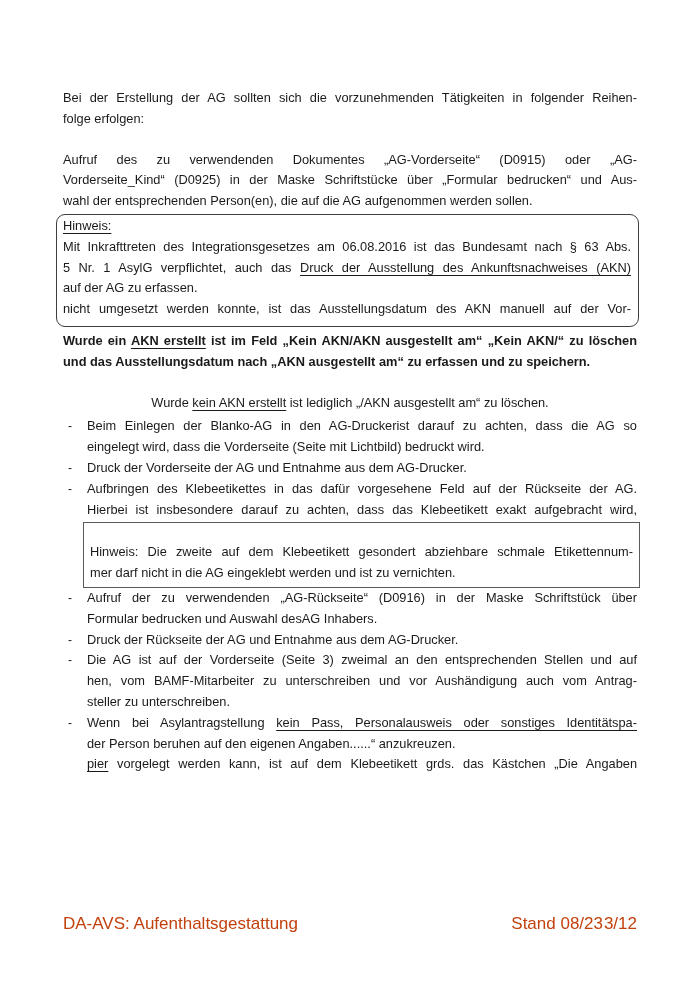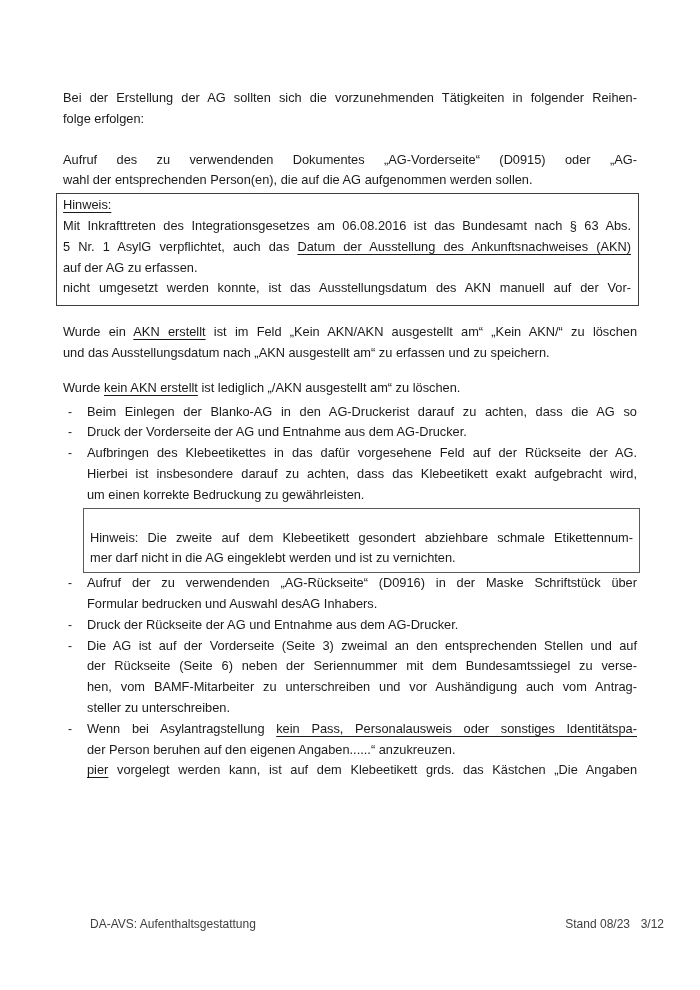--- a/index.html
+++ b/index.html
@@ -17,64 +17,65 @@
   .jl{text-align:justify;text-align-last:justify;}
   .uline{text-decoration:underline;text-underline-offset:2.5px;}
   #p1{margin-bottom:20px;}
   #p2{margin-bottom:2px;}
   .notebox{
     border:1px solid #3e3e3e;
     margin-left:-7px;margin-right:-2px;
     padding:1px 7px 6px 6px;
     background:#ffffff;
   }
-  #note1{margin-bottom:16px;}
-  #p3{margin-bottom:14px;}
-  #p4{margin-bottom:3px;}
+  #note1{margin-bottom:4px;border-radius:9px;}
+  #p3{margin-bottom:20px;font-weight:bold;}
+  #p4{margin-bottom:3px;text-align:center;}
   .li{position:relative;padding-left:24px;}
   .dash{
     position:absolute;left:5px;top:0;
     line-height:20.8px;font-size:12px;color:#1a1a1a;
   }
   #note2{
     border:1px solid #5a5a5a;
     margin:2px 0 0 20px;
     margin-right:-3px;
     padding:19px 6px 3px 6px;
   }
   .footer{
     position:absolute;top:828px;left:0;width:574px;
-    font-size:12px;line-height:16px;color:#404040;margin-left:27px;
+    font-size:17px;line-height:16px;color:#c2410c;
   }
   .footer .fc{position:absolute;left:16px;right:0;text-align:right;}
   .footer .fr{position:absolute;right:34px;top:0;}
 </style>
 </head>
 <body>
 
 <div class="page">
   <div class="content">
 
     <div class="para" id="p1">
         <div class="line jl">Bei der Erstellung der AG sollten sich die vorzunehmenden Tätigkeiten in folgender Reihen-</div>
         <div class="line">folge erfolgen:</div>
       </div>
 
     <div class="para" id="p2">
         <div class="line jl">Aufruf des zu verwendenden Dokumentes „AG-Vorderseite“ (D0915) oder „AG-</div>
+        <div class="line jl">Vorderseite_Kind“ (D0925) in der Maske Schriftstücke über „Formular bedrucken“ und Aus-</div>
         <div class="line">wahl der entsprechenden Person(en), die auf die AG aufgenommen werden sollen.</div>
       </div>
 
     <div class="notebox" id="note1">
       <div>
           <div class="line"><span class="uline">Hinweis:</span></div>
         </div>
       <div>
           <div class="line jl">Mit Inkrafttreten des Integrationsgesetzes am 06.08.2016 ist das Bundesamt nach § 63 Abs.</div>
-          <div class="line jl">5 Nr. 1 AsylG verpflichtet, auch das <span class="uline">Datum der Ausstellung des Ankunftsnachweises (AKN)</span></div>
+          <div class="line jl">5 Nr. 1 AsylG verpflichtet, auch das <span class="uline">Druck der Ausstellung des Ankunftsnachweises (AKN)</span></div>
           <div class="line">auf der AG zu erfassen.</div>
         </div>
       <div>
           <div class="line jl">nicht umgesetzt werden konnte, ist das Ausstellungsdatum des AKN manuell auf der Vor-</div>
         </div>
     </div>
 
     <div class="para" id="p3">
         <div class="line jl">Wurde ein <span class="uline">AKN erstellt</span> ist im Feld „Kein AKN/AKN ausgestellt am“ „Kein AKN/“ zu löschen</div>
         <div class="line">und das Ausstellungsdatum nach „AKN ausgestellt am“ zu erfassen und zu speichern.</div>
@@ -83,36 +84,36 @@
     <div class="para" id="p4">
         <div class="line">Wurde <span class="uline">kein AKN erstellt</span> ist lediglich „/AKN ausgestellt am“ zu löschen.</div>
       </div>
 
     <div class="list">
 
       <div class="li">
         <span class="dash">-</span>
         <div class="litext">
             <div class="line jl">Beim Einlegen der Blanko-AG in den AG-Druckerist darauf zu achten, dass die AG so</div>
+            <div class="line">eingelegt wird, dass die Vorderseite (Seite mit Lichtbild) bedruckt wird.</div>
           </div>
       </div>
 
       <div class="li">
         <span class="dash">-</span>
         <div class="litext">
             <div class="line">Druck der Vorderseite der AG und Entnahme aus dem AG-Drucker.</div>
           </div>
       </div>
 
       <div class="li">
         <span class="dash">-</span>
         <div class="litext">
             <div class="line jl">Aufbringen des Klebeetikettes in das dafür vorgesehene Feld auf der Rückseite der AG.</div>
             <div class="line jl">Hierbei ist insbesondere darauf zu achten, dass das Klebeetikett exakt aufgebracht wird,</div>
-            <div class="line">um einen korrekte Bedruckung zu gewährleisten.</div>
           </div>
       </div>
 
       <div class="notebox" id="note2">
         <div>
             <div class="line jl">Hinweis: Die zweite auf dem Klebeetikett gesondert abziehbare schmale Etikettennum-</div>
             <div class="line">mer darf nicht in die AG eingeklebt werden und ist zu vernichten.</div>
           </div>
       </div>
 
@@ -128,21 +129,20 @@
         <span class="dash">-</span>
         <div class="litext">
             <div class="line">Druck der Rückseite der AG und Entnahme aus dem AG-Drucker.</div>
           </div>
       </div>
 
       <div class="li">
         <span class="dash">-</span>
         <div class="litext">
             <div class="line jl">Die AG ist auf der Vorderseite (Seite 3) zweimal an den entsprechenden Stellen und auf</div>
-            <div class="line jl">der Rückseite (Seite 6) neben der Seriennummer mit dem Bundesamtssiegel zu verse-</div>
             <div class="line jl">hen, vom BAMF-Mitarbeiter zu unterschreiben und vor Aushändigung auch vom Antrag-</div>
             <div class="line">steller zu unterschreiben.</div>
           </div>
       </div>
 
       <div class="li">
         <span class="dash">-</span>
         <div class="litext">
             <div class="line jl">Wenn bei Asylantragstellung <span class="uline">kein Pass, Personalausweis oder sonstiges Identitätspa-</span></div>
             <div class="line">der Person beruhen auf den eigenen Angaben......“ anzukreuzen.</div>

